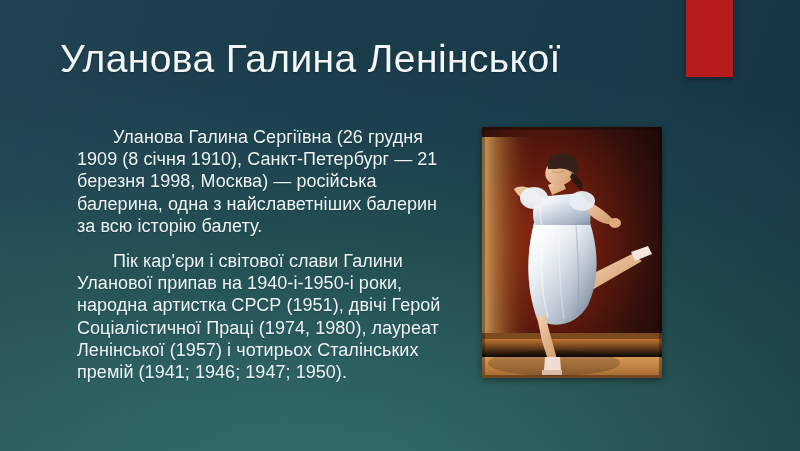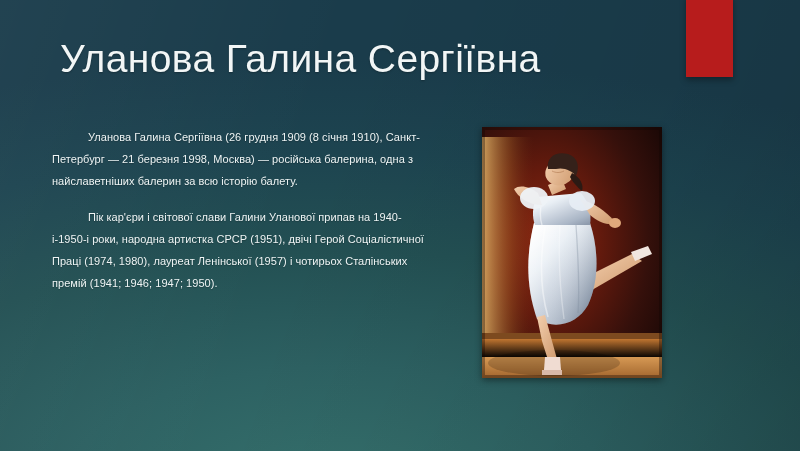--- a/index.html
+++ b/index.html
@@ -48,26 +48,26 @@
     font-size:39px;
     line-height:46px;
     letter-spacing:0.4px;
     white-space:nowrap;
     text-shadow:0 1px 2px rgba(0,0,0,0.25);
   }
 
   
   #body-text{
     position:absolute;
-    left:52px; top:126px;
+    left:77px; top:126px;
     width:382px;
     z-index:4;
     color:#eef4f4;
     font-family:"Liberation Sans", sans-serif;
-    font-size:11px;
+    font-size:18px;
     line-height:22.2px;
     letter-spacing:0.05px;
     text-shadow:0 1px 1px rgba(0,0,0,0.22);
   }
   #body-text p{
     text-indent:36px;
     margin:0 0 13px 0;
   }
   #body-text p:last-child{ margin-bottom:12px; }
 
@@ -85,21 +85,21 @@
 
   .sr{ position:absolute; width:1px; height:1px; overflow:hidden; clip:rect(0 0 0 0); }
 </style>
 </head>
 <body>
 
 <div id="slide">
 
   <div id="accent-bar"></div>
 
-  <h1 id="title">Уланова Галина Сергіївна</h1>
+  <h1 id="title">Уланова Галина Ленінської</h1>
 
   <div id="body-text">
     <p>Уланова Галина Сергіївна (26 грудня 1909 (8 січня 1910), Санкт-Петербург — 21 березня 1998, Москва) — російська балерина, одна з найславетніших балерин за всю історію балету.</p>
     <p>Пік кар'єри і світової слави Галини Уланової припав на 1940-і-1950-і роки, народна артистка СРСР (1951), двічі Герой Соціалістичної Праці (1974, 1980), лауреат Ленінської (1957) і чотирьох Сталінських премій (1941; 1946; 1947; 1950).</p>
   </div>
 
   <div id="photo-frame">
     <span class="sr">Портрет балерини Галини Уланової у білій сукні на сцені</span>
     <svg viewBox="0 0 180 251" preserveAspectRatio="none">
       <defs>

